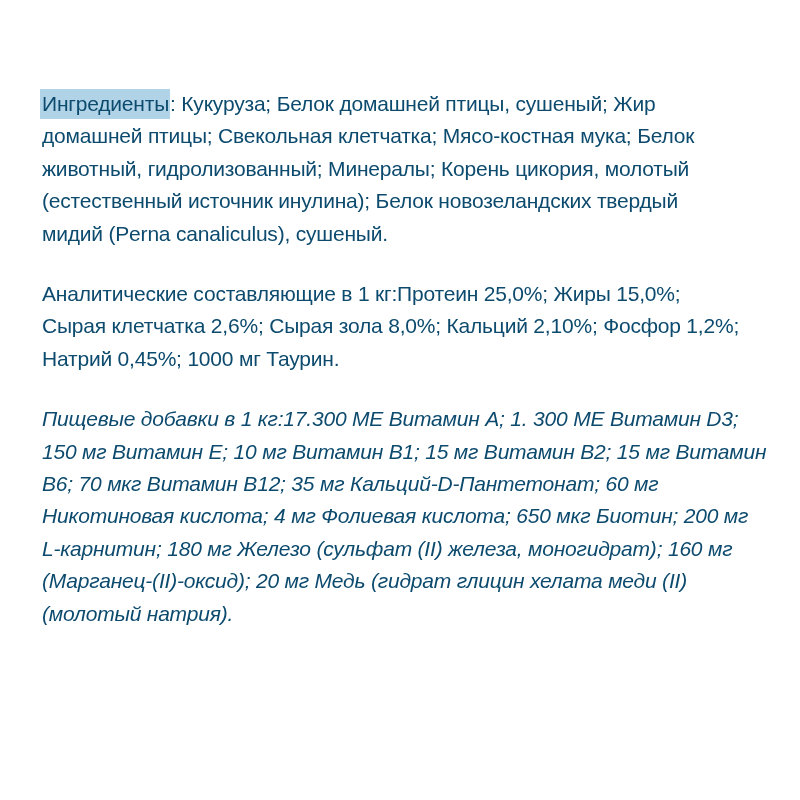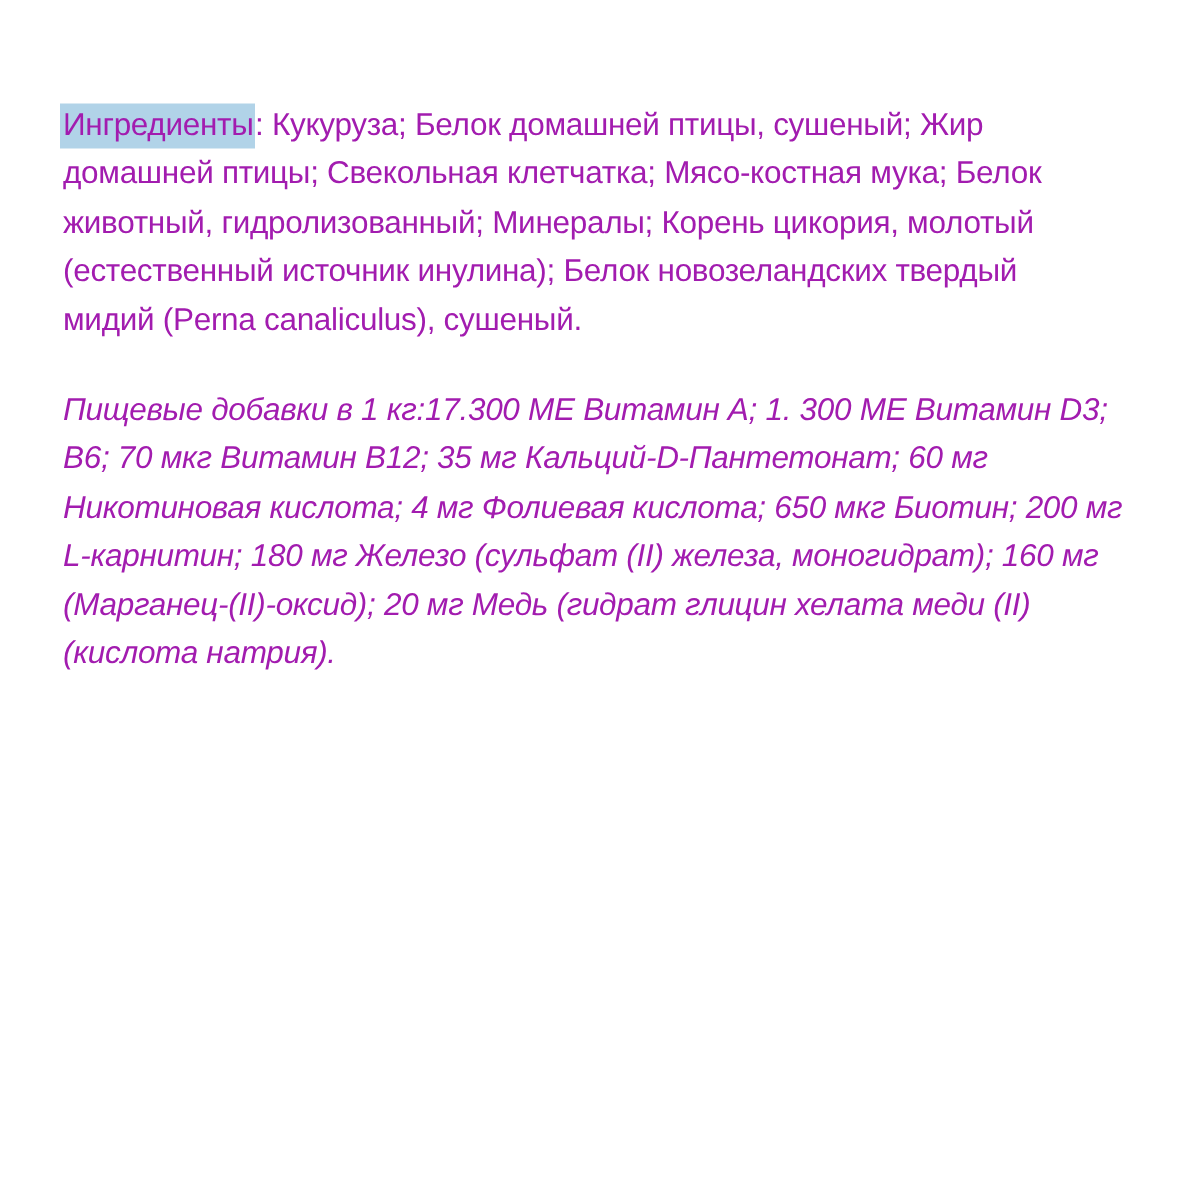--- a/index.html
+++ b/index.html
@@ -13,23 +13,23 @@
     }
     .page {
       position: relative;
       width: 800px;
       height: 800px;
       background: #ffffff;
     }
     .content {
       position: absolute;
       left: 42px;
-      top: 68px;
+      top: 88px;
       width: 716px;
-      color: #a21caf;
+      color: #0c4a6e;
       font-size: 21px;
       line-height: 32.4px;
       letter-spacing: -0.2px;
     }
     .para {
       margin: 0 0 28px 0;
     }
     .para:last-child {
       margin-bottom: 0;
       font-style: italic;
@@ -52,24 +52,30 @@
     <div class="para">
       <div class="line">
         <span class="hl">Ингредиенты</span><span>: Кукуруза; Белок домашней птицы, сушеный; Жир</span>
       </div>
       <div class="line">домашней птицы; Свекольная клетчатка; Мясо-костная мука; Белок</div>
       <div class="line">животный, гидролизованный; Минералы; Корень цикория, молотый</div>
       <div class="line">(естественный источник инулина); Белок новозеландских твердый</div>
       <div class="line">мидий (Perna canaliculus), сушеный.</div>
     </div>
 
+    <div class="para">
+      <div class="line">Аналитические составляющие в 1 кг:Протеин 25,0%; Жиры 15,0%;</div>
+      <div class="line">Сырая клетчатка 2,6%; Сырая зола 8,0%; Кальций 2,10%; Фосфор 1,2%;</div>
+      <div class="line">Натрий 0,45%; 1000 мг Таурин.</div>
+    </div>
 
     <div class="para">
       <div class="line">Пищевые добавки в 1 кг:17.300 МЕ Витамин А; 1. 300 МЕ Витамин D3;</div>
+      <div class="line">150 мг Витамин Е; 10 мг Витамин В1; 15 мг Витамин В2; 15 мг Витамин</div>
       <div class="line">В6; 70 мкг Витамин В12; 35 мг Кальций-D-Пантетонат; 60 мг</div>
       <div class="line">Никотиновая кислота; 4 мг Фолиевая кислота; 650 мкг Биотин; 200 мг</div>
       <div class="line">L-карнитин; 180 мг Железо (сульфат (II) железа, моногидрат); 160 мг</div>
       <div class="line">(Марганец-(II)-оксид); 20 мг Медь (гидрат глицин хелата меди (II)</div>
-      <div class="line">(кислота натрия).</div>
+      <div class="line">(молотый натрия).</div>
     </div>
 
   </div>
 </div>
 
 </body></html>

